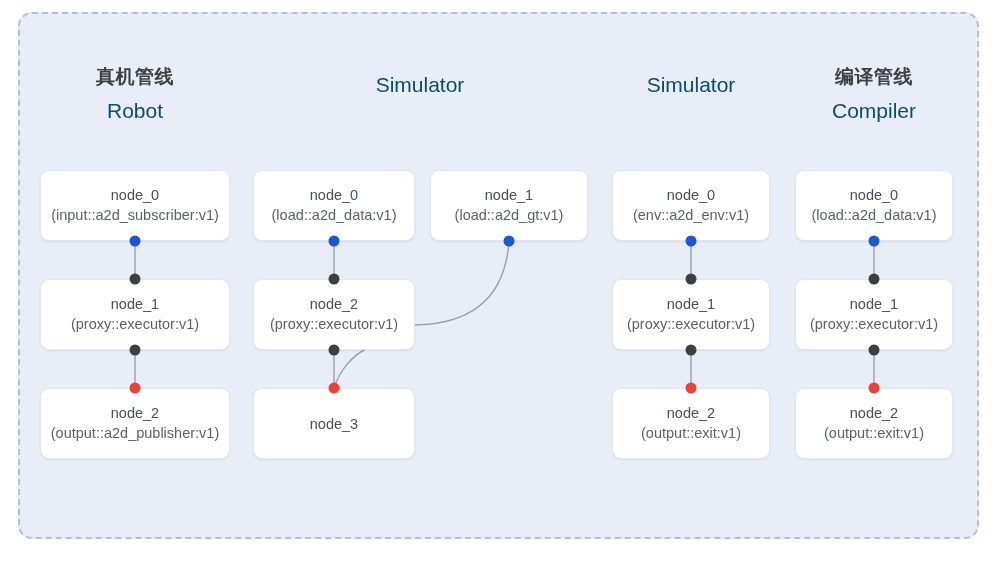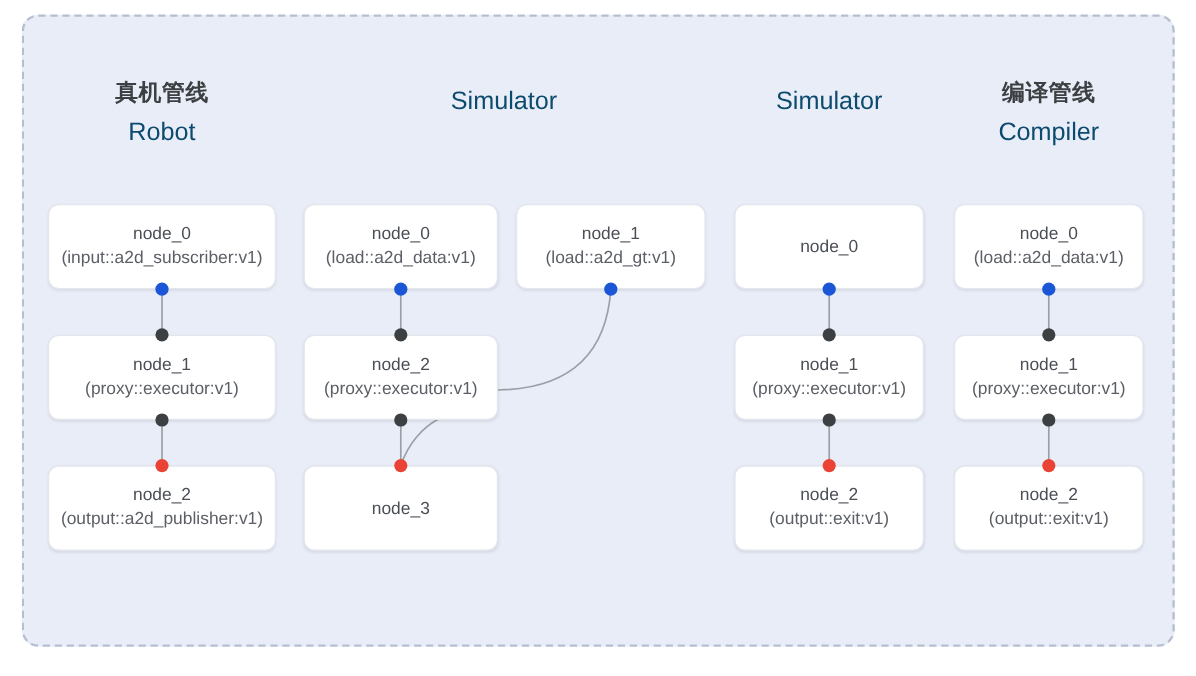--- a/index.html
+++ b/index.html
@@ -162,20 +162,21 @@
       </div>
       <div class="node-box" style="left: 253px; top: 279px; width: 162px; height: 71px;">
         <div class="node-id">node_2</div>
         <div class="node-type">(proxy::executor:v1)</div>
       </div>
       <div class="node-box" style="left: 253px; top: 388px; width: 162px; height: 71px; gap: 32px;">
         <div class="node-id">node_3</div>
       </div>
       <div class="node-box" style="left: 612px; top: 170px; width: 158px; height: 71px;">
         <div class="node-id">node_0</div>
+        <div class="node-type">(env::a2d_env:v1)</div>
       </div>
       <div class="node-box" style="left: 612px; top: 279px; width: 158px; height: 71px;">
         <div class="node-id">node_1</div>
         <div class="node-type">(proxy::executor:v1)</div>
       </div>
       <div class="node-box" style="left: 612px; top: 388px; width: 158px; height: 71px;">
         <div class="node-id">node_2</div>
         <div class="node-type">(output::exit:v1)</div>
       </div>
       <div class="node-box" style="left: 795px; top: 170px; width: 158px; height: 71px;">

